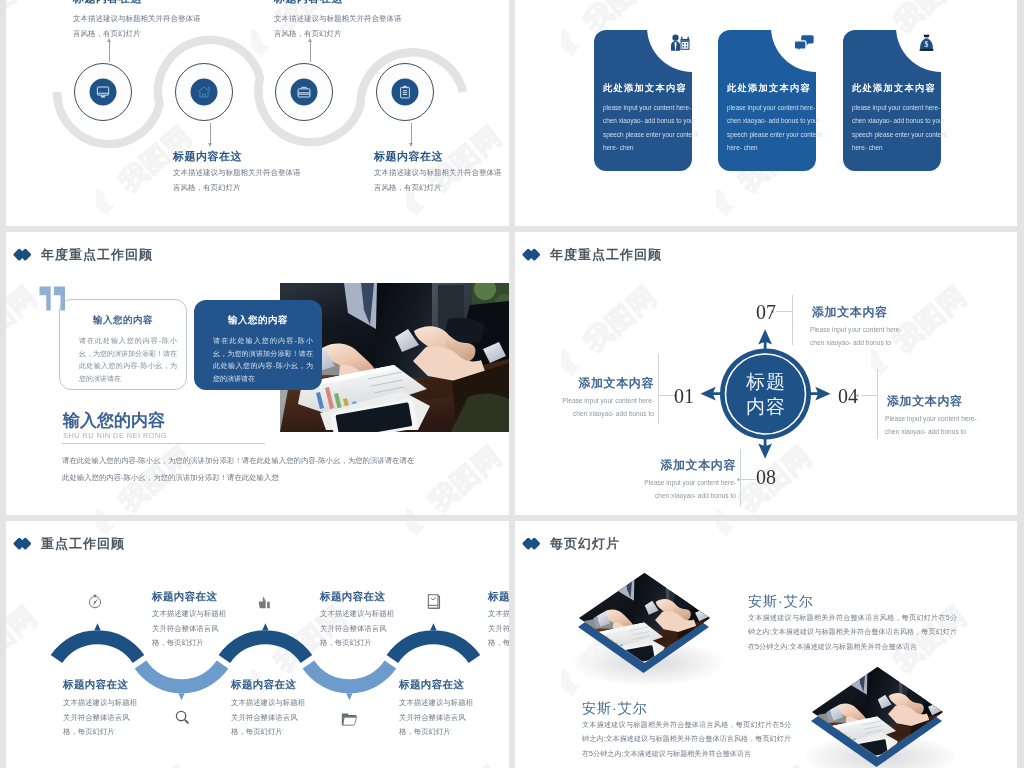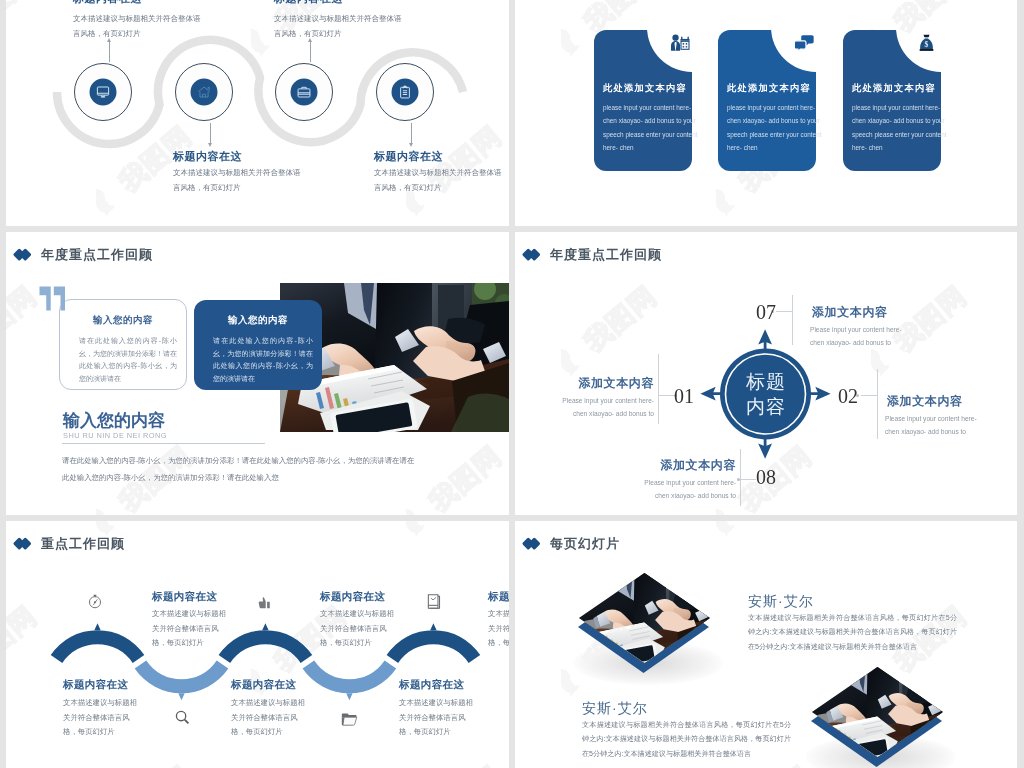--- a/index.html
+++ b/index.html
@@ -333,21 +333,21 @@
     <div class="vline" style="left:277px;top:63px;height:50px;"></div>
     <div class="hline" style="left:261px;top:79px;width:16px;"></div>
     <div class="dot" style="left:256px;top:77.5px;"></div>
     <div class="num" style="left:241px;top:69px;">07</div>
     <div class="s4t" style="left:297px;top:72px;">添加文本内容</div>
     <div class="s4b" style="left:295px;top:91px;">Please input your content here- chen xiaoyao- add bonus to</div>
 
     <div class="vline" style="left:362px;top:137px;height:70px;"></div>
     <div class="hline" style="left:346px;top:163px;width:16px;"></div>
     <div class="dot" style="left:341px;top:161.5px;"></div>
-    <div class="num" style="left:323px;top:153px;">02</div>
+    <div class="num" style="left:323px;top:153px;">04</div>
     <div class="s4t" style="left:372px;top:161px;">添加文本内容</div>
     <div class="s4b" style="left:370px;top:180px;">Please input your content here- chen xiaoyao- add bonus to</div>
 
     <div class="vline" style="left:225px;top:217px;height:57px;"></div>
     <div class="hline" style="left:225px;top:247px;width:16px;"></div>
     <div class="dot" style="left:222px;top:245.5px;"></div>
     <div class="num" style="left:241px;top:234px;">08</div>
     <div class="s4t" style="left:125px;top:225px;width:96px;text-align:right;">添加文本内容</div>
     <div class="s4b" style="left:118px;top:244px;width:103px;text-align:right;">Please input your content here- chen xiaoyao- add bonus to</div>
 

